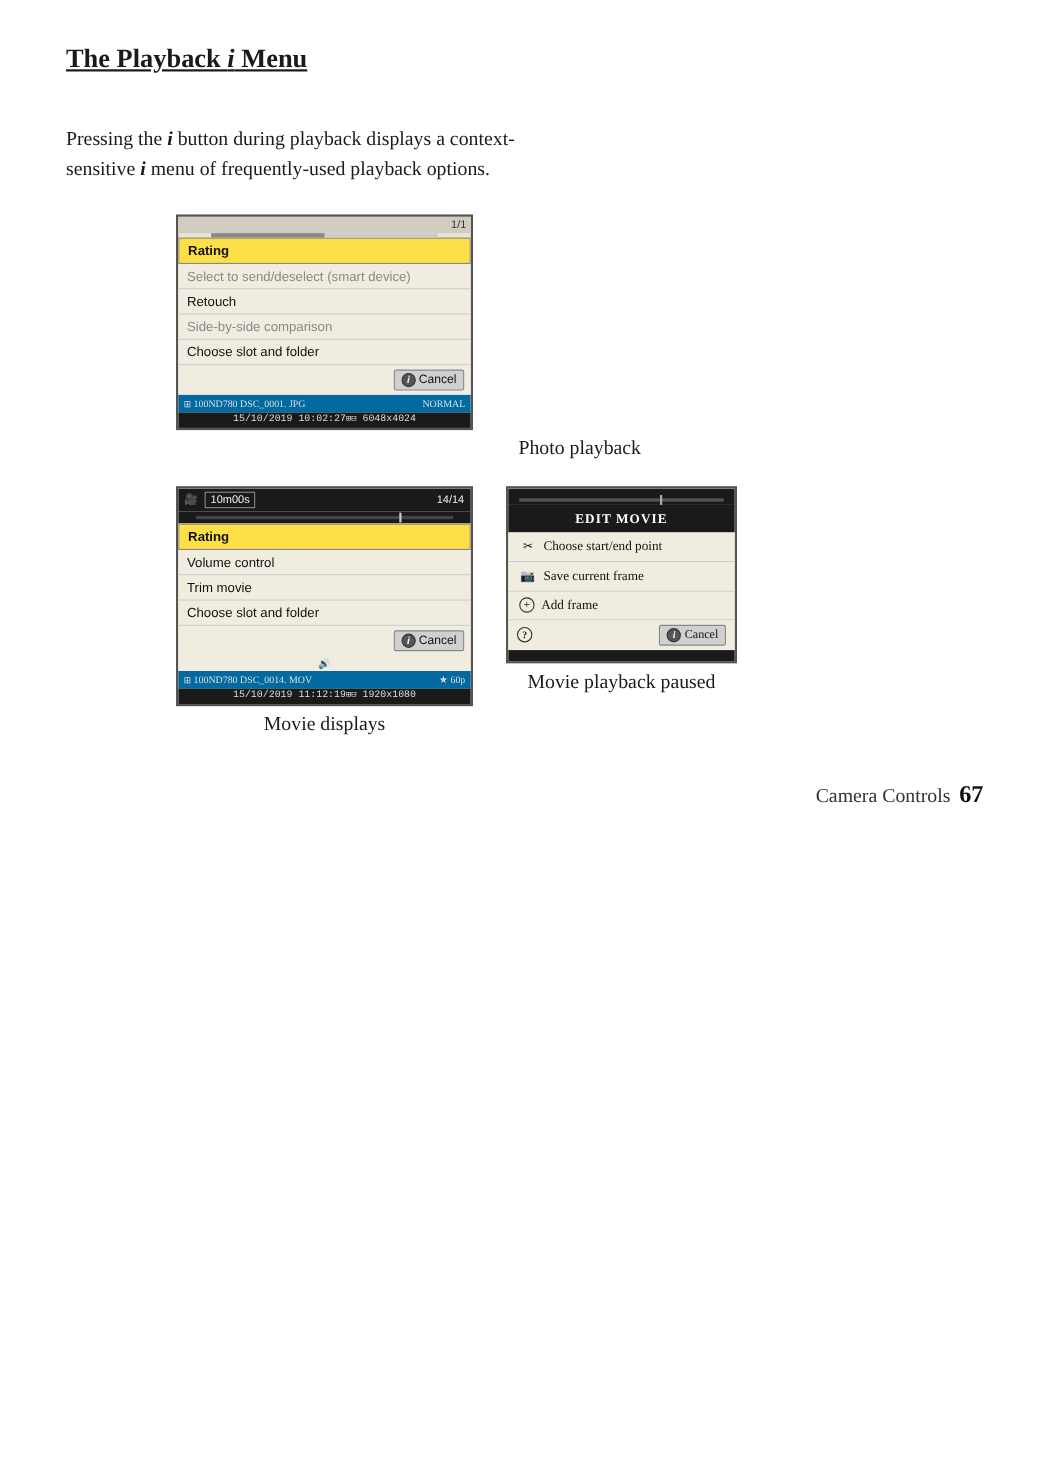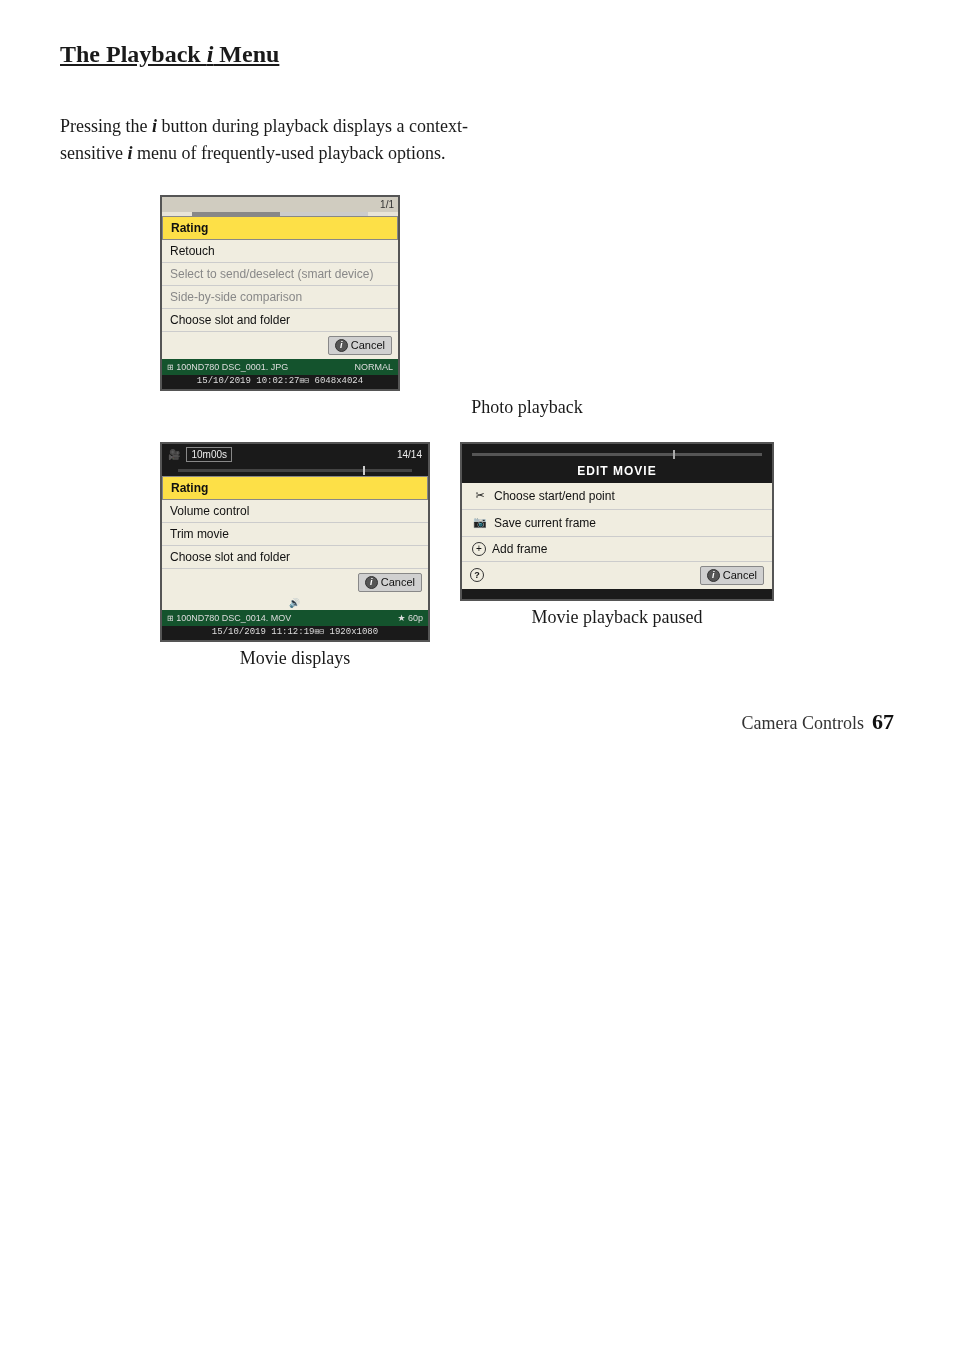--- a/index.html
+++ b/index.html
@@ -54,21 +54,21 @@
       background: #e8e4d8;
       font-family: Arial, Helvetica, sans-serif;
       font-size: 11px;
       color: #111;
       position: relative;
       overflow: hidden;
     }
 
     
     .lcd-photo {
-      width: 240px;
+      width: 270px;
       padding: 0;
     }
 
     .lcd-top-bar {
       display: flex;
       justify-content: flex-end;
       padding: 2px 4px;
       font-size: 10px;
       color: #333;
       background: #d0ccc0;
@@ -137,25 +137,25 @@
       border: 1px solid #333;
       border-radius: 50%;
       font-style: italic;
       font-size: 9px;
       font-weight: bold;
       background: #555;
       color: #fff;
     }
 
     .lcd-bottom-info {
-      background: #14532d;
+      background: #0369a1;
       color: #ddd;
       padding: 3px 5px;
       font-size: 9px;
-      font-family: Liberation Sans, sans-serif;
+      font-family: Liberation Serif, serif;
       display: flex;
       justify-content: space-between;
       text-align: right;
     }
 
     .lcd-bottom-info-line2 {
       background: #1a1a1a;
       color: #ddd;
       padding: 1px 5px 3px;
       font-size: 9px;
@@ -197,21 +197,22 @@
       position: absolute;
       right: 20%;
       top: -3px;
       width: 2px;
       height: 9px;
       background: #ccc;
     }
 
     
     .lcd-edit {
-      width: 314px;
+      width: 210px;
+      font-family: Liberation Serif, serif;
     }
 
     .lcd-edit-header {
       background: #1a1a1a;
       color: #fff;
       text-align: center;
       padding: 5px 8px;
       font-size: 12px;
       font-weight: bold;
       letter-spacing: 1px;
@@ -291,22 +292,22 @@
     <div class="lcd-top-bar">
       <span>1/1</span>
     </div>
 
     <div class="lcd-progress-bar">
       <div class="lcd-progress-fill"></div>
     </div>
 
     <div class="lcd-menu">
       <div class="lcd-menu-item selected">Rating</div>
+      <div class="lcd-menu-item disabled">Select to send/deselect (smart device)</div>
       <div class="lcd-menu-item">Retouch</div>
-      <div class="lcd-menu-item disabled">Select to send/deselect (smart device)</div>
       <div class="lcd-menu-item disabled">Side-by-side comparison</div>
       <div class="lcd-menu-item">Choose slot and folder</div>
     </div>
 
     <div class="lcd-cancel-row">
       <div class="lcd-cancel-btn">
         <span class="i-icon-small">i</span>
         <span>Cancel</span>
       </div>
     </div>

